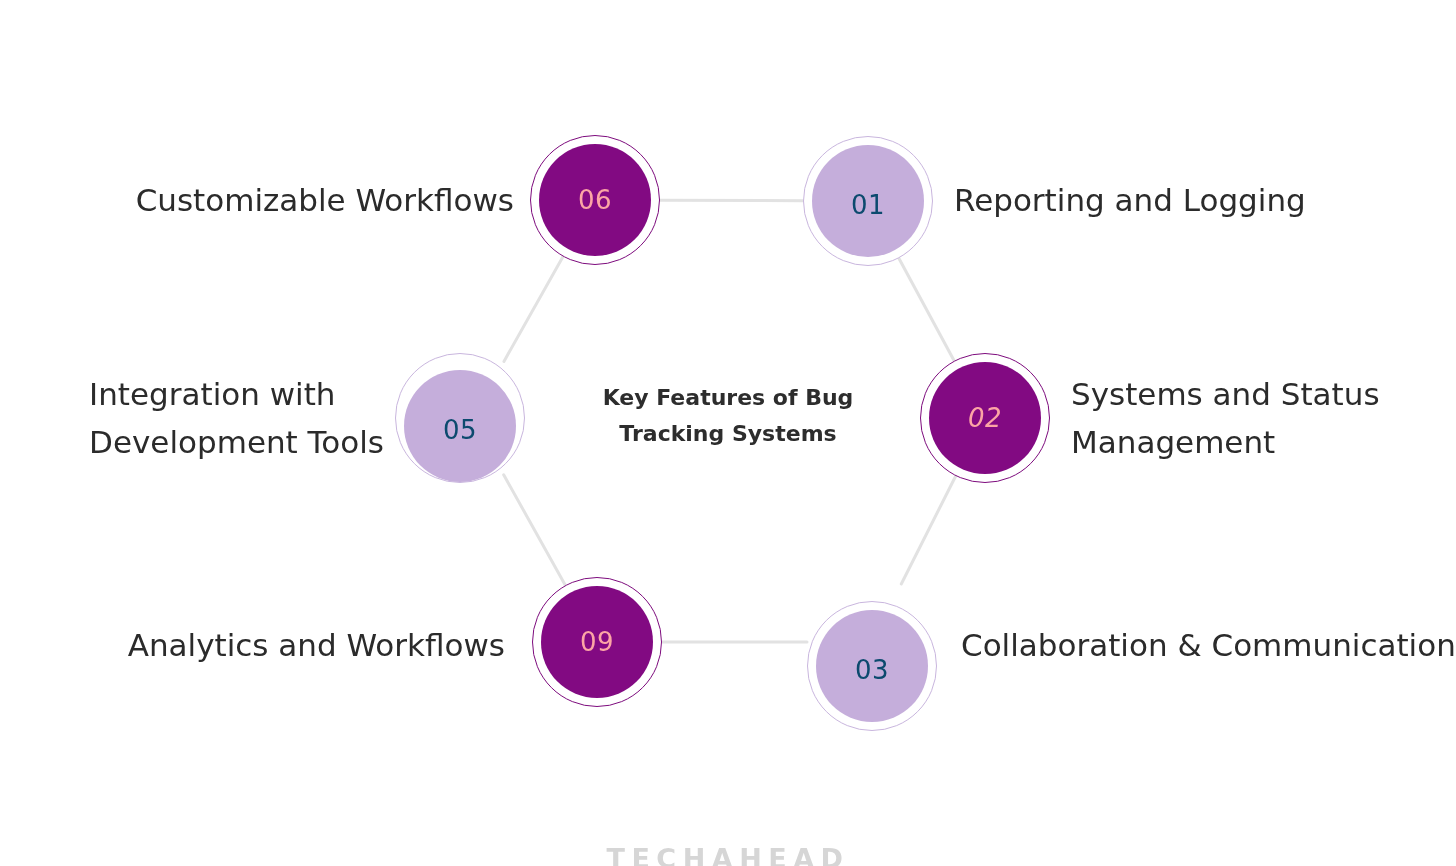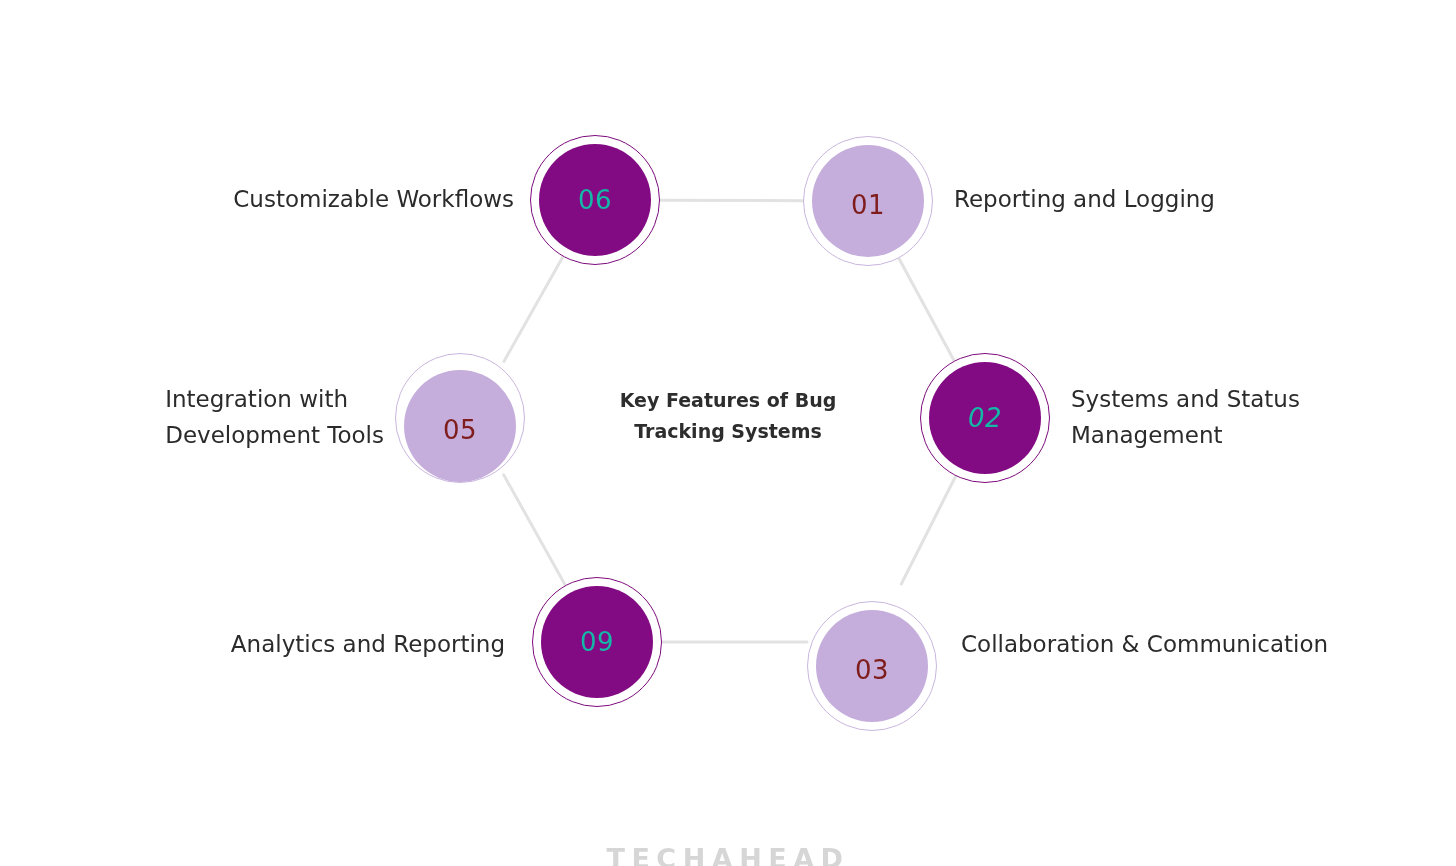--- a/index.html
+++ b/index.html
@@ -51,57 +51,57 @@
   }
   .node .disc {
     width: 112px;
     height: 112px;
     border-radius: 50%;
     display: flex;
     align-items: center;
     justify-content: center;
   }
   .node .num {
-    color: #14b8a6;
+    color: #fca5a5;
     font-size: 26px;
     font-weight: 400;
     letter-spacing: 0.5px;
     line-height: 1;
     user-select: none;
   }
   .node.dark { border-color: #7d0b7d; }
   .node.dark .disc { background: #820a82; }
   .node.light { border-color: #c9b6de; }
   .node.light .disc { background: #c5aedb; }
-  .node.light .num { color: #7f1d1d; margin-top: 8px; }
+  .node.light .num { color: #0c4a6e; margin-top: 8px; }
 
   
   .label {
     position: absolute;
     z-index: 4;
     color: #2b2b2b;
-    font-size: 23px;
+    font-size: 31px;
     font-weight: 400;
     line-height: 1.56;
     white-space: pre-line;
   }
   .label.right { text-align: left; }
   .label.left  { text-align: left; }
 
   
   #center-title {
     position: absolute;
     z-index: 4;
     left: 728px;
     top: 416px;
     transform: translate(-50%, -50%);
     width: 360px;
     text-align: center;
     color: #2d2d2d;
-    font-size: 19px;
+    font-size: 22px;
     font-weight: 700;
     line-height: 1.62;
     white-space: pre-line;
   }
 
   
   #watermark {
     position: absolute;
     z-index: 2;
     left: 728px;
@@ -161,21 +161,21 @@
           <span class="num">06</span>
         </div>
       </div>
     </div>
 
   <div id="labels-layer">
       <div class="label right" style="top: 200px; left: 954px; transform: translateY(-50%);">Reporting and Logging</div>
       <div class="label right" style="top: 418px; left: 1071px; transform: translateY(-50%);">Systems and Status
 Management</div>
       <div class="label right" style="top: 645px; left: 961px; transform: translateY(-50%);">Collaboration &amp; Communication</div>
-      <div class="label left" style="top: 645px; right: 951px; transform: translateY(-50%);">Analytics and Reporting</div>
+      <div class="label left" style="top: 645px; right: 951px; transform: translateY(-50%);">Analytics and Workflows</div>
       <div class="label left" style="top: 418px; right: 1072px; transform: translateY(-50%);">Integration with
 Development Tools</div>
       <div class="label left" style="top: 200px; right: 942px; transform: translateY(-50%);">Customizable Workflows</div>
     </div>
 
   <div id="center-title">Key Features of Bug
 Tracking Systems</div>
 
   <div id="watermark">TECHAHEAD</div>
 

